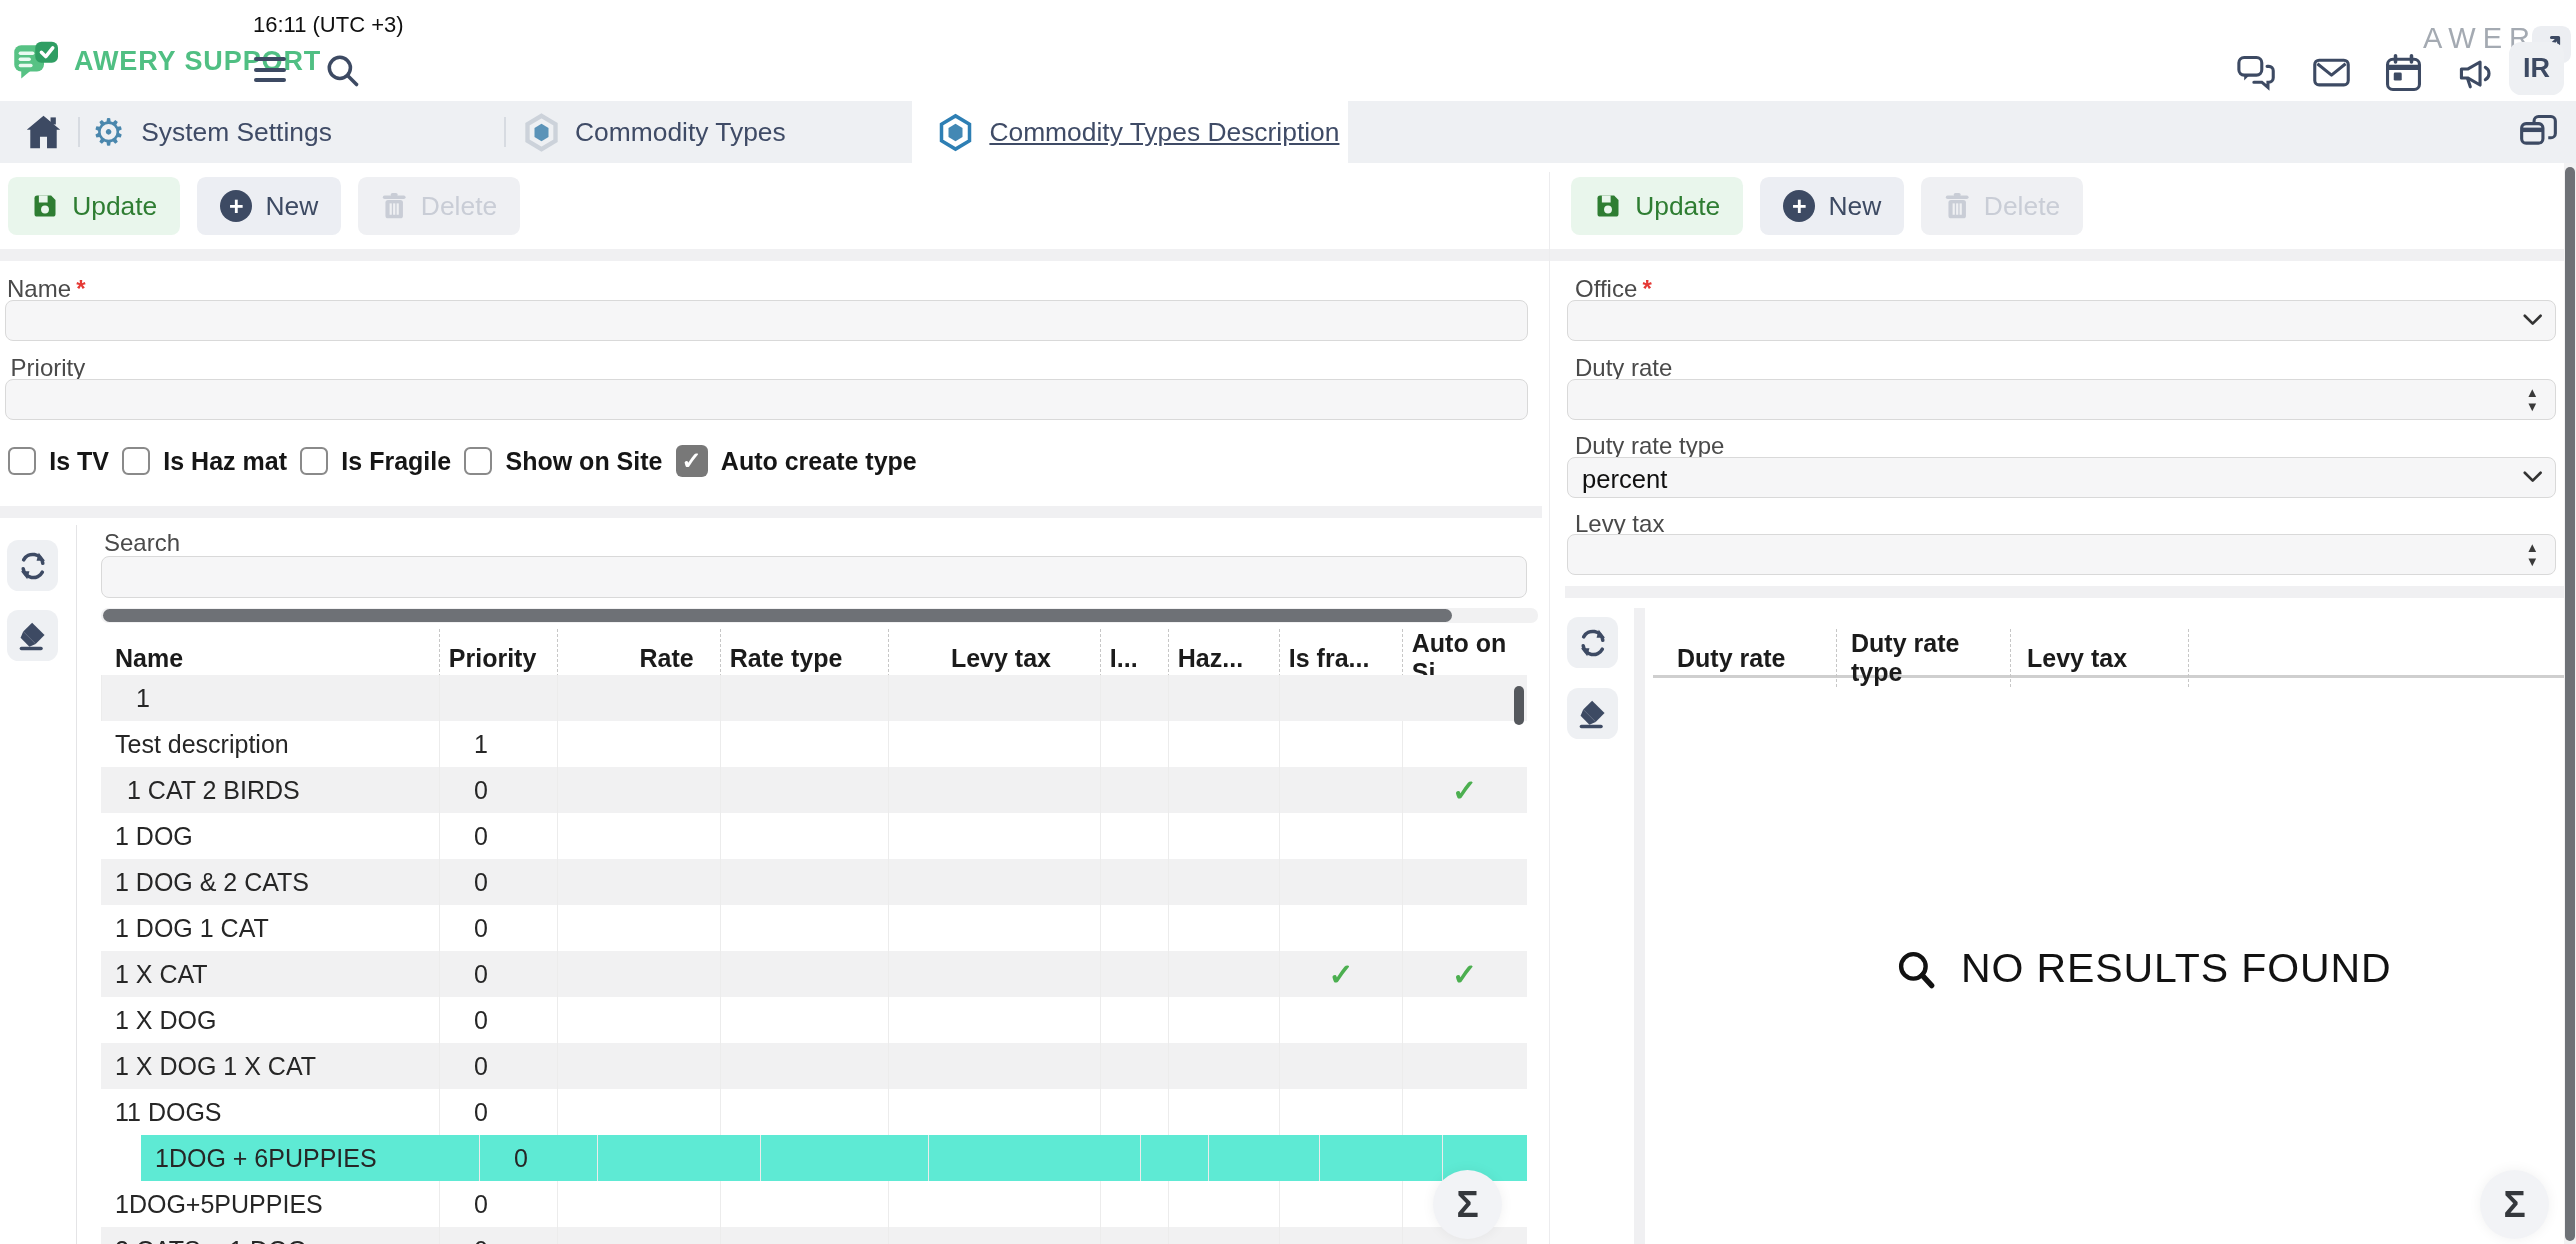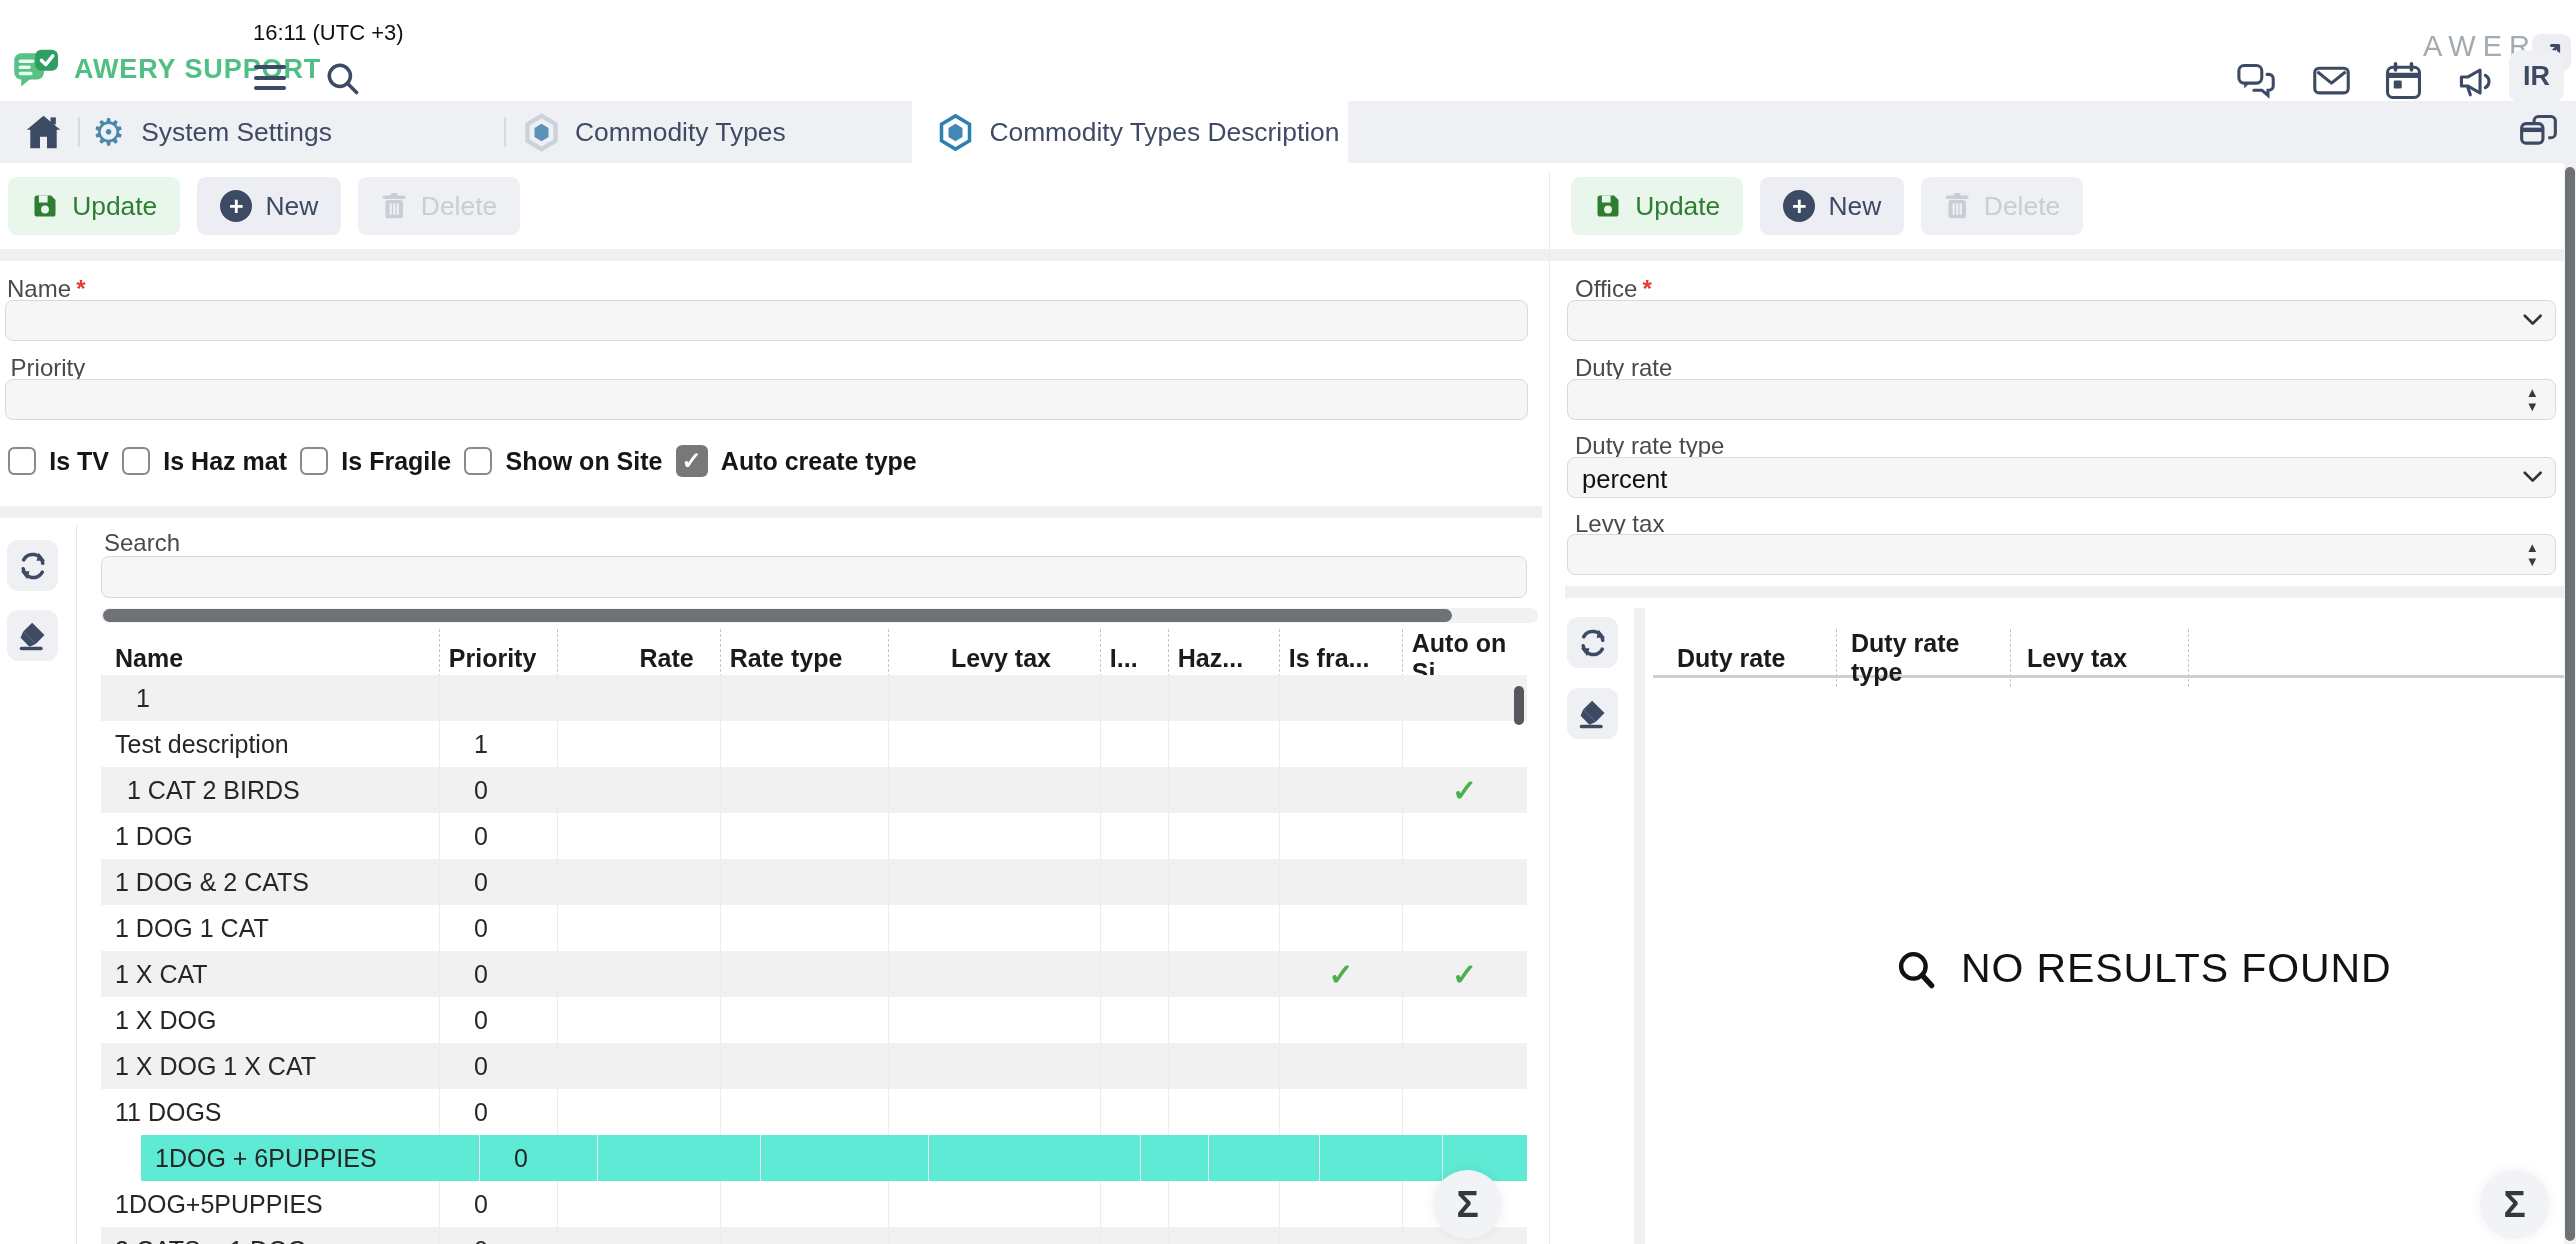--- a/index.html
+++ b/index.html
@@ -1,19 +1,19 @@
 <!DOCTYPE html>
 <html style="font-size:14px"><head>
 <meta charset="utf-8">
 <style>
   html,body{margin:0;padding:0;overflow:hidden;background:#fff;}
   body{width:2576px;height:1245px;position:relative;font-family:"Liberation Sans",sans-serif;color:#222;}
   .abs{position:absolute;}
   
-  .topbar{left:0;top:16px;width:2044px;height:101px;background:#fff;padding-left:24px;}
+  .topbar{left:0;top:8px;width:2044px;height:101px;background:#fff;padding-left:24px;}
   .time{left:253px;top:3.5px;font-size:22px;color:#101010;}
   .brand{left:14px;top:32px;display:flex;align-items:center;gap:14px;}
   .brand-text{font-size:27px;font-weight:700;color:#50bf83;letter-spacing:0.9px;}
   .hamburger{left:254px;top:49px;width:32px;height:25px;display:flex;flex-direction:column;justify-content:space-between;cursor:pointer;}
   .hamburger div{height:4px;background:#3d4a63;border-radius:2.6px;}
   .hicon{top:46px;width:37px;height:37px;}
   .wordmark{top:14px;left:2423px;font-size:29px;font-weight:300;letter-spacing:7px;color:#a4aab2;}
   .expandbox{left:2532px;top:17.6px;width:39px;height:37px;background:#eceef2;border-radius:8.8px;display:flex;align-items:center;justify-content:center;}
   .avatar{left:2509px;top:34px;width:55px;height:53px;background:#eef0f3;border-radius:12.3px;display:flex;align-items:center;justify-content:center;font-size:27px;font-weight:700;color:#3d4a63;}
   
@@ -150,21 +150,21 @@
   <div class="abs tab" style="left:524px;top:0;">
     <span>
       <svg width="35" height="39" viewBox="0 0 40 44">
           <polygon points="20,3 36,12.5 36,31.5 20,41 4,31.5 4,12.5" fill="none" stroke="#ccd2da" stroke-width="5"></polygon>
           <polygon points="20,12 28,16.8 28,27.2 20,32 12,27.2 12,16.8" fill="#5b93b8"></polygon>
         </svg>
     </span>
     <span>Commodity Types</span>
   </div>
 
-  <div class="abs tab active" style="left:912px;top:0;width:436px;padding-left:26.4px;box-sizing:border-box;">
+  <div class="abs tab active" style="left:912px;top:0;width:436px;padding-left:26.4px;box-sizing:border-box;text-decoration:underline;">
     <span>
       <svg width="35" height="39" viewBox="0 0 40 44">
           <polygon points="20,3 36,12.5 36,31.5 20,41 4,31.5 4,12.5" fill="none" stroke="#2e7fb4" stroke-width="4"></polygon>
           <polygon points="20,12 28,16.8 28,27.2 20,32 12,27.2 12,16.8" fill="#4388b4"></polygon>
         </svg>
     </span>
     <span>Commodity Types Description</span>
   </div>
 
   <div class="abs" style="left:2518px;top:12.3px;">

